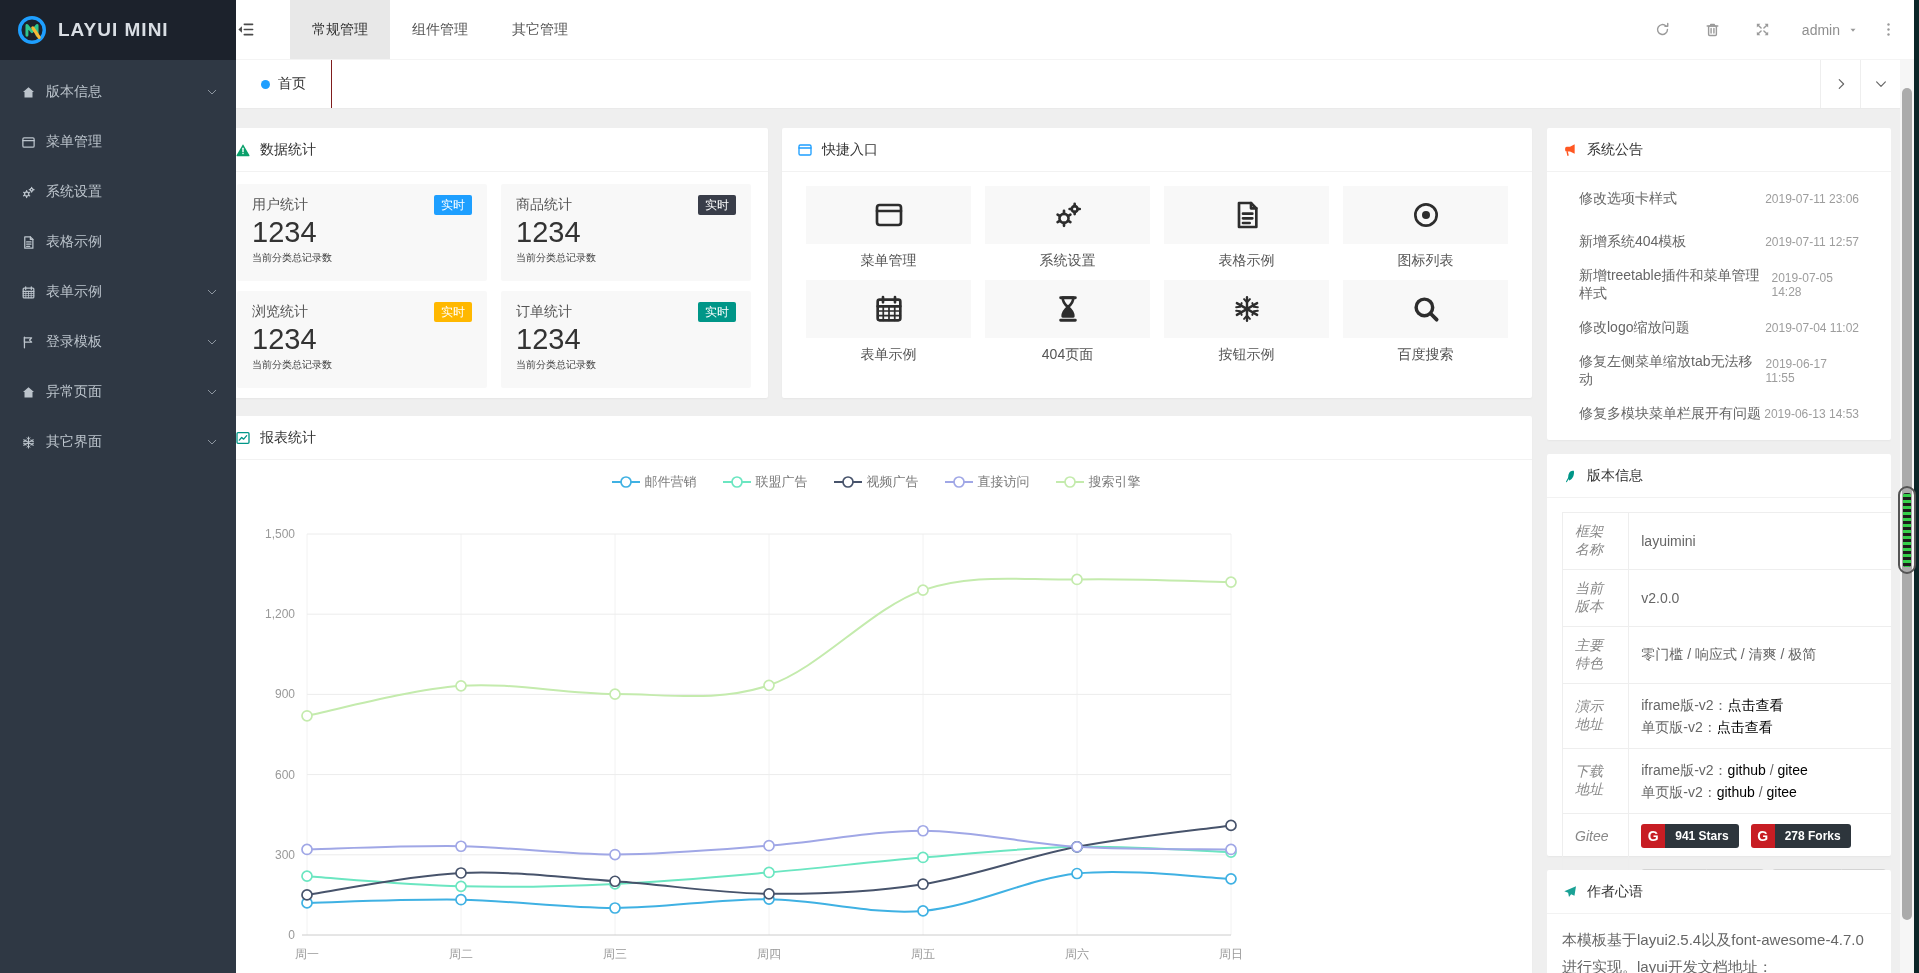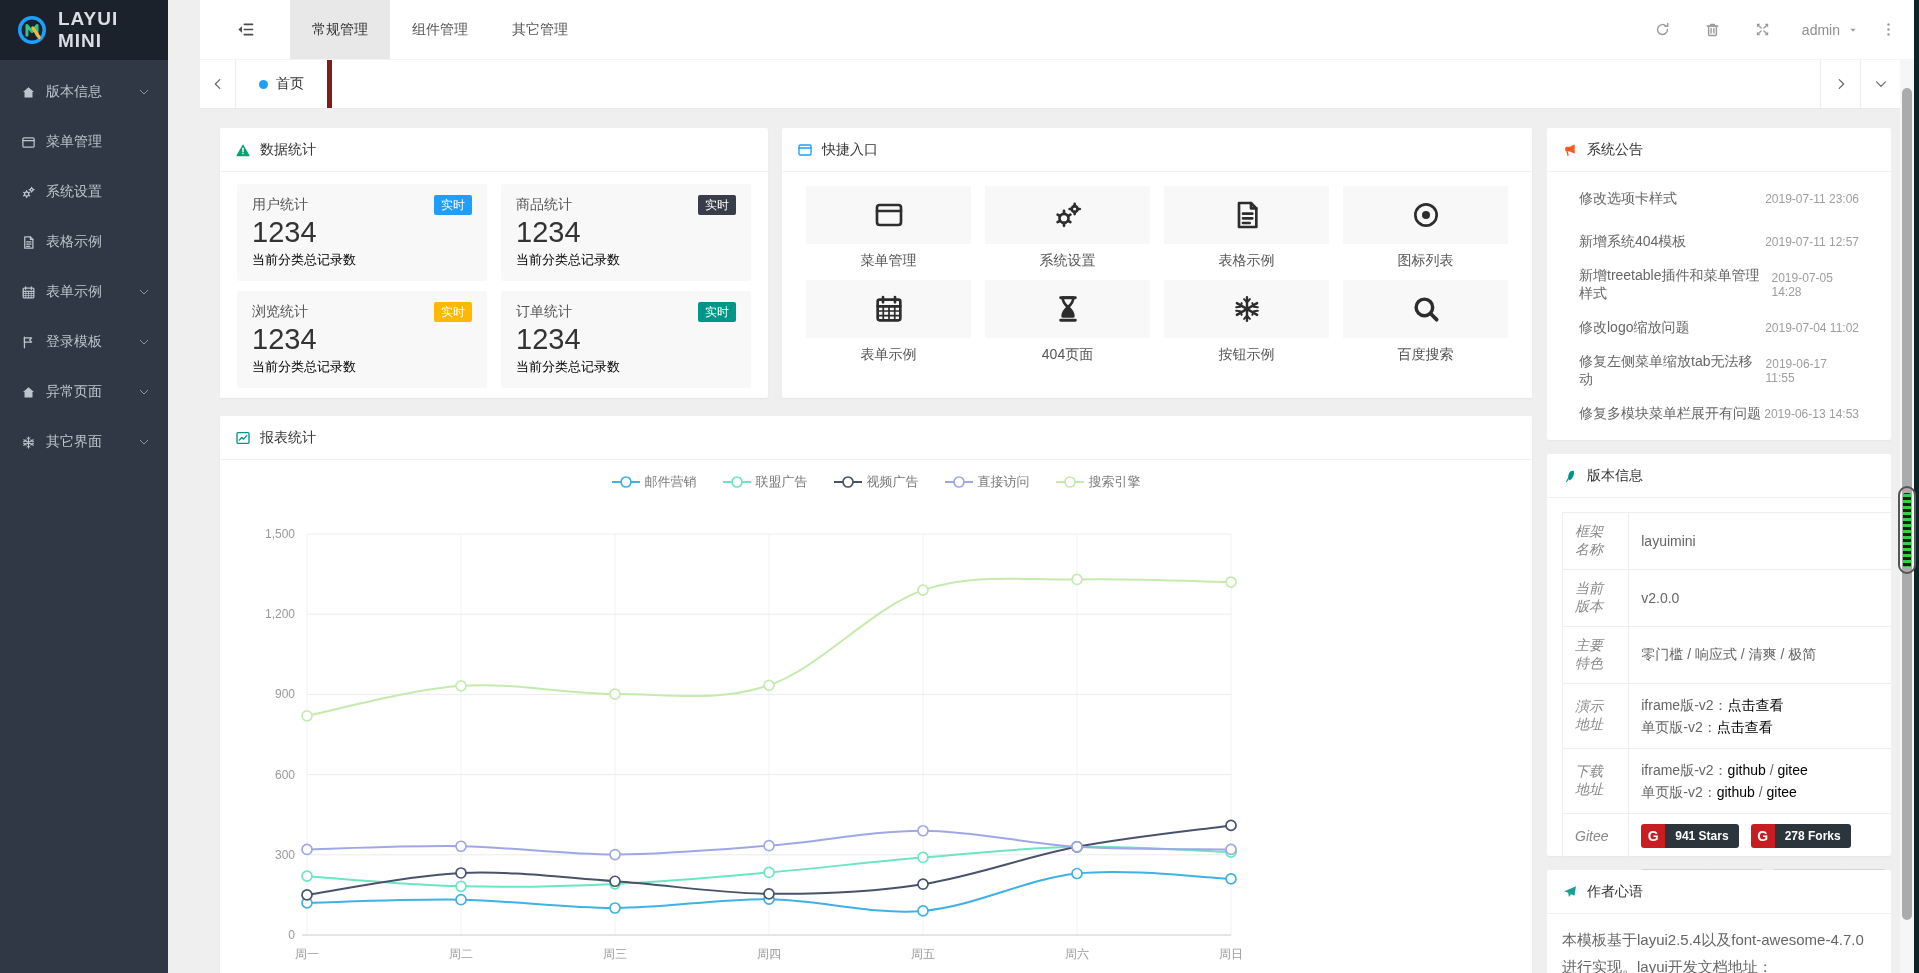--- a/index.html
+++ b/index.html
@@ -5,21 +5,21 @@
   * { box-sizing: border-box; margin: 0; padding: 0; }
   html,body { width:1919px; height:973px; overflow:hidden; }
   body {
     font-family: "Liberation Sans", "DejaVu Sans", sans-serif;
     font-size: 14px; color:#333; background:#efefef; position:relative;
   }
   .icon { display:inline-flex; line-height:0; }
   .icon svg { width:1em; height:1em; display:block; }
 
   
-  .sidebar { position:absolute; left:0; top:0; bottom:0; width:168px; background:#2f3844; z-index:6; }
+  .sidebar { position:absolute; left:0; top:0; bottom:0; width:236px; background:#2f3844; z-index:6; }
   .logo { height:60px; background:#1c222c; display:flex; align-items:center; padding-left:16px; gap:10px; cursor:pointer; }
   .logo-text { color:#d9dee4; font-weight:bold; font-size:19px; letter-spacing:1px; }
   .menu { padding-top:7px; }
   .menu-item { height:50px; display:flex; align-items:center; padding:0 18px 0 20px; color:#bcc4cc; cursor:pointer; font-size:14px; }
   .menu-item .mi-icon { font-size:15px; margin-right:10px; width:16px; justify-content:center; }
   .menu-item .mi-label { flex:1; }
   .menu-item .chev { font-size:12px; color:#8d96a0; }
 
   
   .topbar { position:absolute; left:200px; top:0; right:0; height:60px; background:#fff; display:flex; align-items:stretch; border-bottom:1px solid #f4f4f4; z-index:5; }
@@ -29,42 +29,42 @@
   .htab.active { background:#e8e8e8; color:#333; }
   .topbar-right { margin-left:auto; display:flex; align-items:center; padding-right:16px; color:#979797; }
   .icon-btn { width:50px; height:60px; display:flex; align-items:center; justify-content:center; font-size:17px; cursor:pointer; color:#9a9a9a; }
   .user { display:flex; align-items:center; gap:7px; padding:0 14px; cursor:pointer; color:#8f8f8f; font-size:14px; }
   .user .icon { font-size:12px; color:#9a9a9a; }
 
   
   .tabbar { position:absolute; left:200px; top:60px; right:19px; height:49px; background:#fff; display:flex; align-items:stretch; border-bottom:1px solid #eaeaea; z-index:4; }
   .tb-btn { width:36px; display:flex; align-items:center; justify-content:center; color:#666; font-size:14px; cursor:pointer; border-right:1px solid #eee; }
   .tb-btn.rt { border-right:none; border-left:1px solid #eee; width:40px; }
-  .page-tab { width:96px; display:flex; align-items:center; justify-content:center; gap:8px; border-right:5px solid #7f1d1d; cursor:pointer; color:#333; }
+  .page-tab { width:96px; display:flex; align-items:center; justify-content:center; gap:8px; border-right:1px solid #7f1d1d; cursor:pointer; color:#333; }
   .page-tab .dot { width:9px; height:9px; border-radius:50%; }
   .tb-right { margin-left:auto; display:flex; align-items:stretch; }
 
   
   .content { position:absolute; left:200px; top:109px; right:19px; bottom:0; background:#efefef; padding:19px 9px 0 20px; display:flex; gap:15px; overflow:hidden; }
   .col-left { width:1312px; flex:none; display:flex; flex-direction:column; gap:18px; }
   .row1 { display:flex; gap:14px; }
   .col-right { flex:1; display:flex; flex-direction:column; gap:14px; overflow:hidden; }
 
   .card { background:#fff; border-radius:2px; box-shadow:0 1px 2px rgba(0,0,0,.04); }
   .card-header { height:44px; display:flex; align-items:center; gap:9px; padding:0 15px; border-bottom:1px solid #f2f2f2; font-size:14px; color:#333; }
   .card-header .icon { font-size:16px; }
 
   
   .card-stats { width:548px; height:270px; }
   .stats-grid { padding:12px 17px; display:grid; grid-template-columns:1fr 1fr; gap:10px 14px; }
   .stat-box { background:#f8f8f8; border-radius:2px; padding:11px 15px 10px; height:97px; }
   .stat-top { display:flex; justify-content:space-between; align-items:center; color:#555; }
   .badge { color:#fff; font-size:12px; padding:2px 7px; border-radius:2px; line-height:16px; }
   .stat-num { font-size:29px; color:#333; margin:1px 0 2px; }
-  .stat-cap { font-size:13px; color:#000000; }
+  .stat-cap { font-size:10px; color:#404040; }
 
   
   .card-quick { flex:1; height:270px; }
   .quick-grid { padding:14px 24px 0; display:grid; grid-template-columns:repeat(4,1fr); column-gap:14px; row-gap:4px; }
   .q-cell { cursor:pointer; }
   .q-box { background:#f8f8f8; height:58px; display:flex; align-items:center; justify-content:center; color:#2d2d2d; font-size:32px; }
   .q-label { text-align:center; margin:8px 0 6px; color:#555; font-size:14px; }
 
   
   .card-report { height:620px; }

